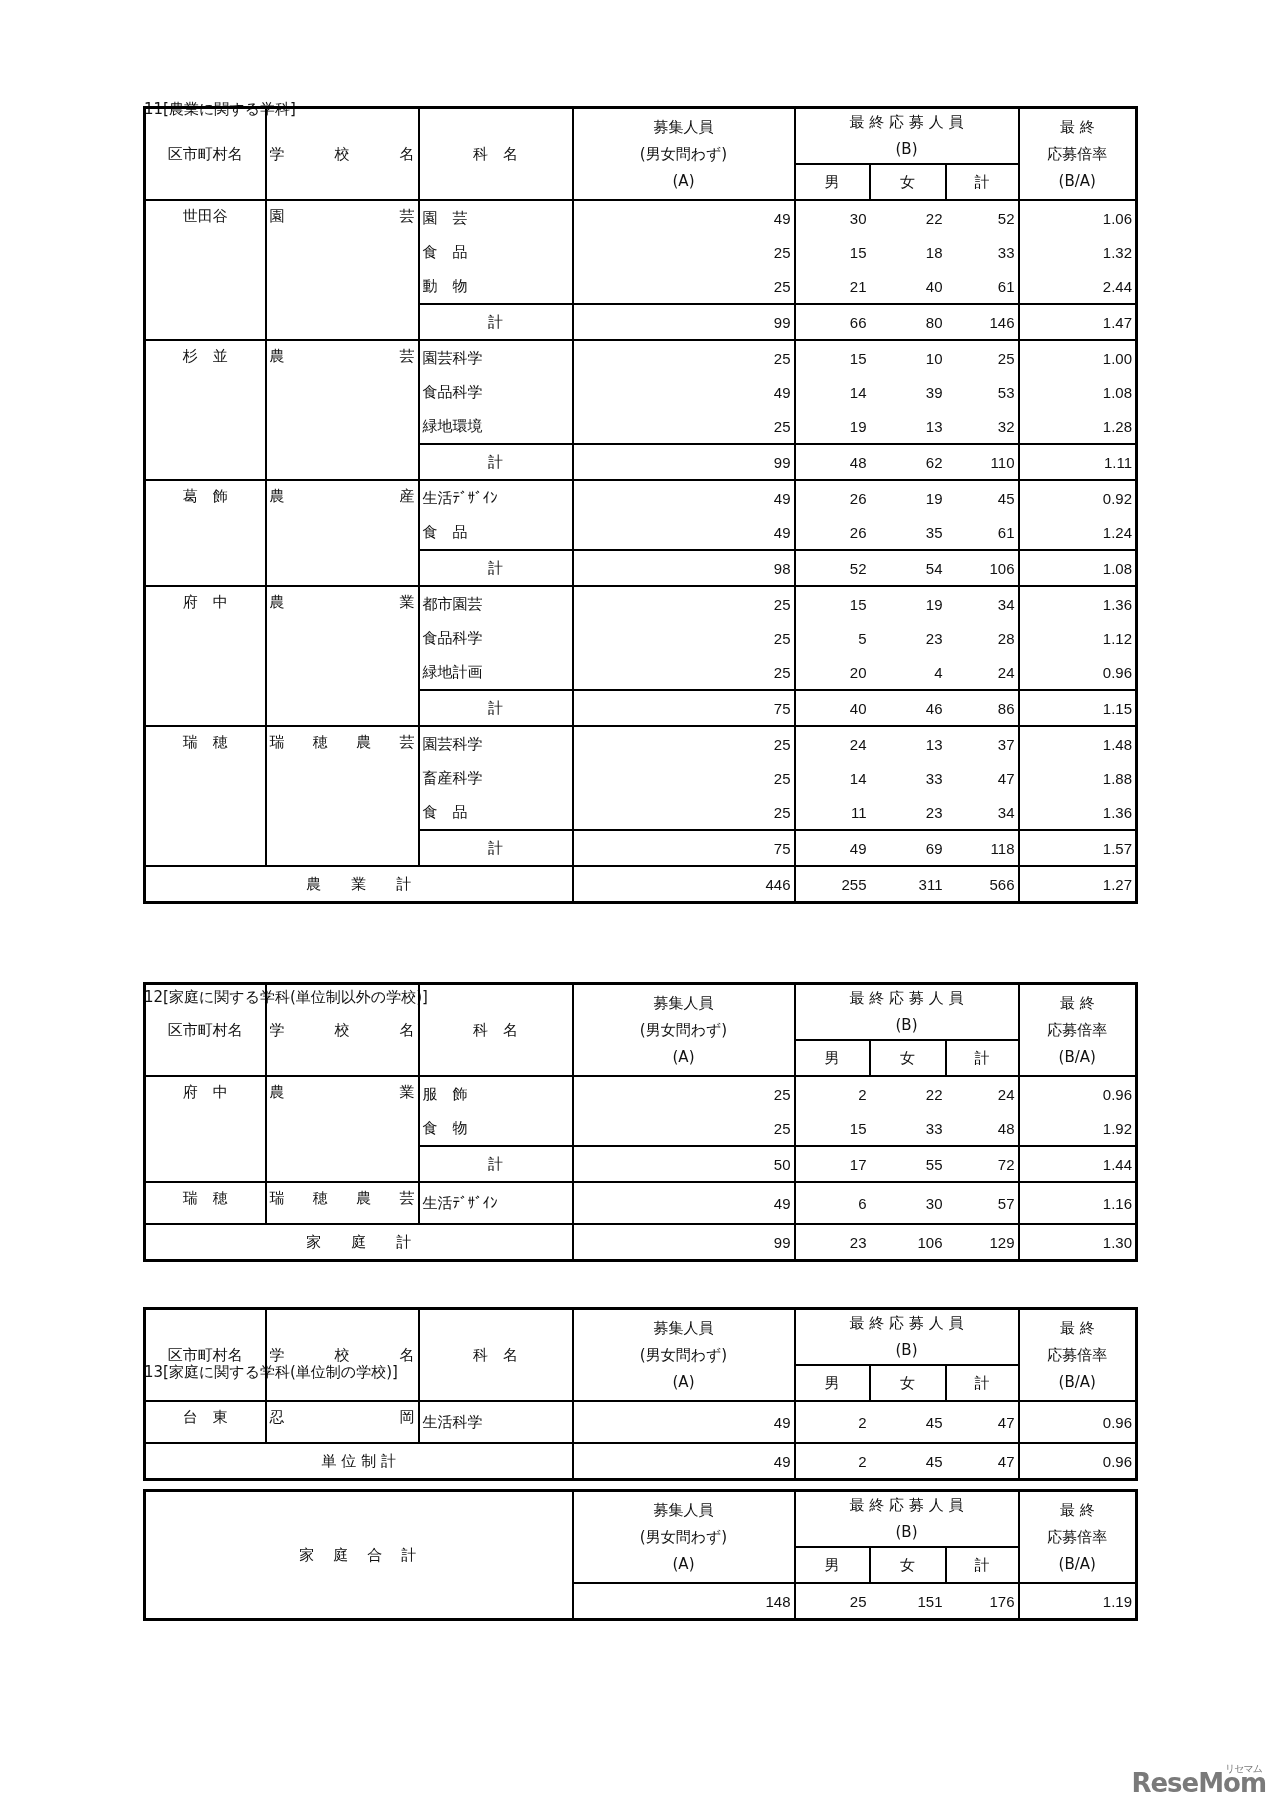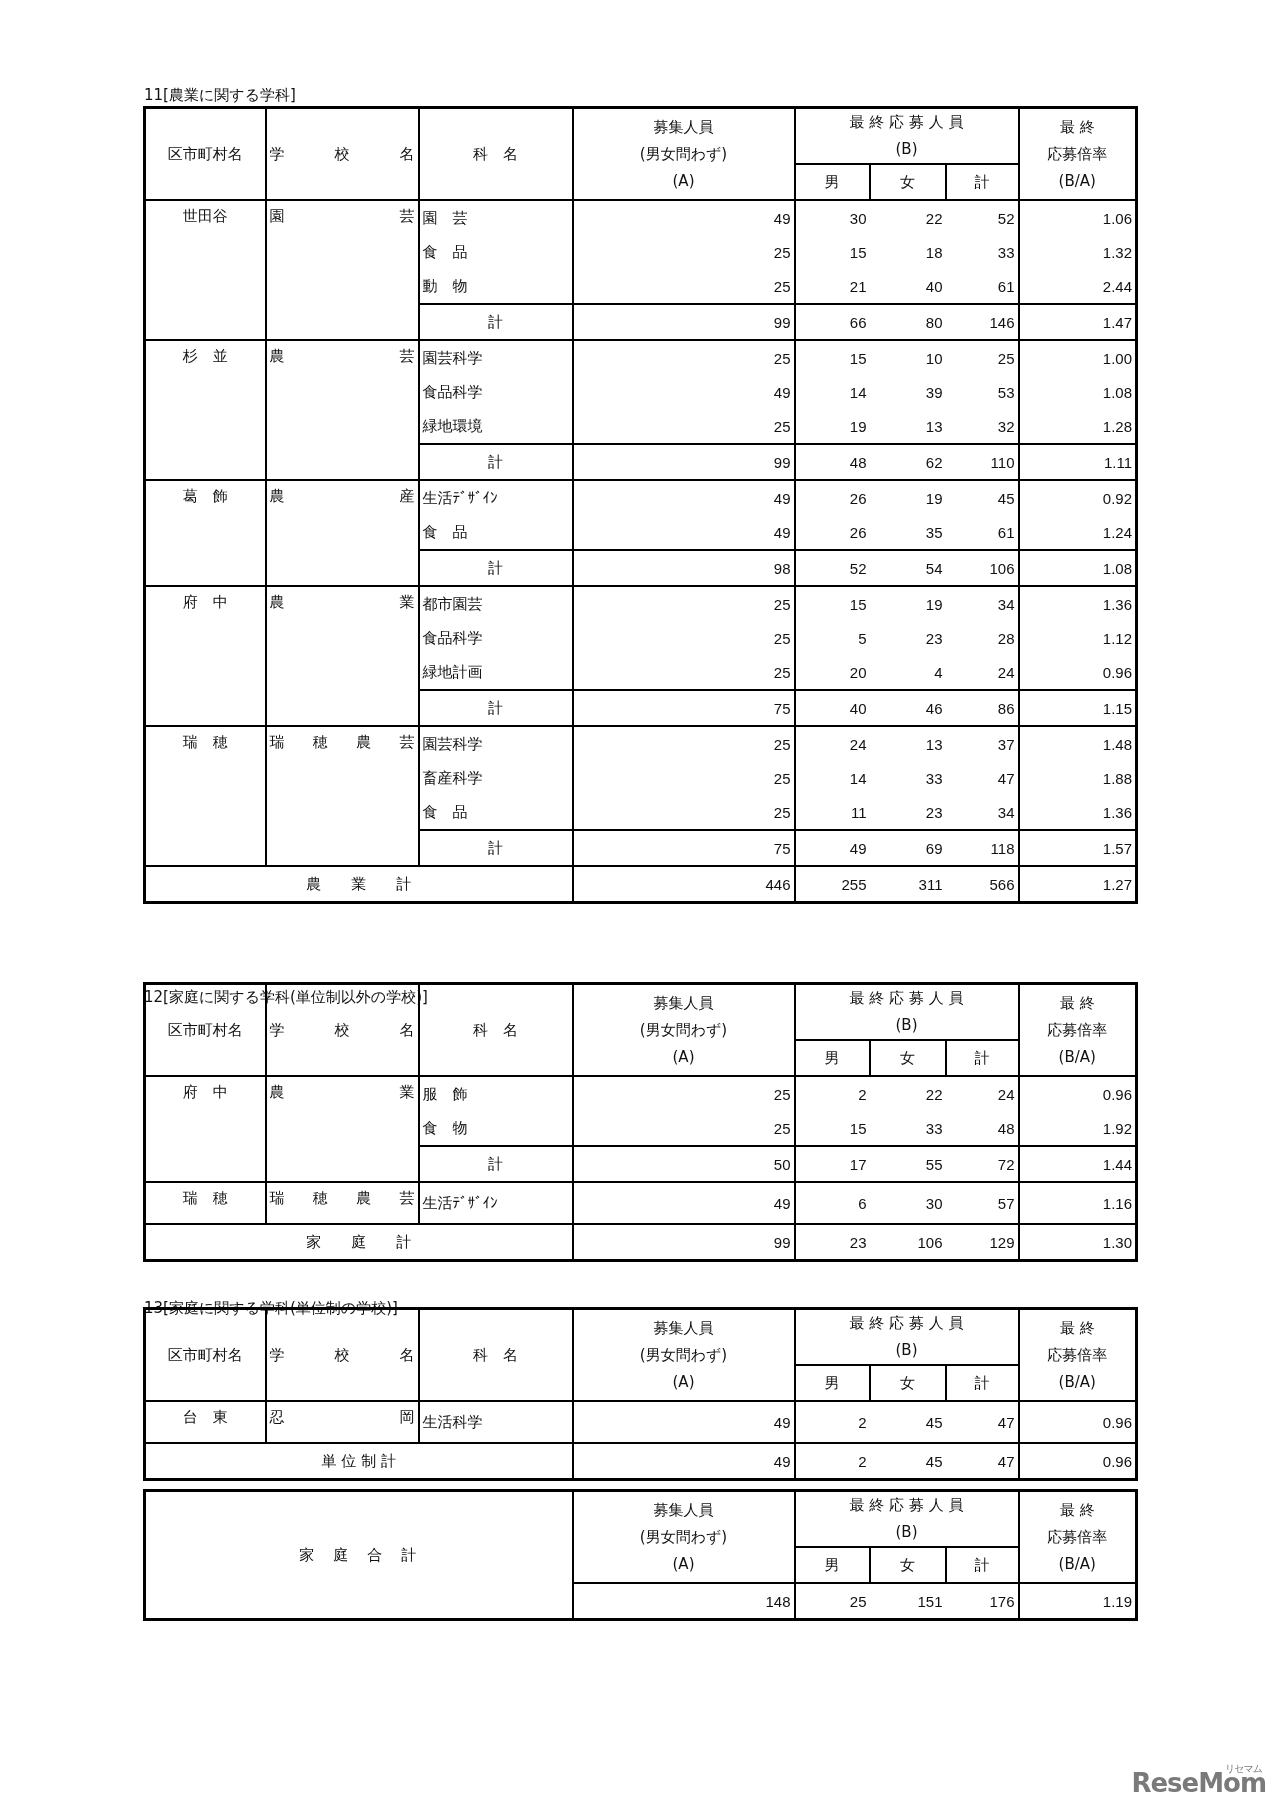--- a/index.html
+++ b/index.html
@@ -16,21 +16,21 @@
   .spread{display:flex;justify-content:space-between;}
   td.nol{border-left:none !important;} td.nor{border-right:none !important;}
   td.not{border-top:none !important;} td.nob{border-bottom:none !important;}
   .watermark{position:absolute;right:14px;bottom:14px;font-family:"DejaVu Sans",sans-serif;font-weight:bold;
              font-size:26px;color:#7a7a7a;letter-spacing:-1px;}
   .watermark small{position:absolute;top:-6px;right:4px;font-size:10px;font-weight:normal;}
 </style>
 </head>
 <body>
 
-<div class="title" style="top:86px">11[農業に関する学科]</div>
+<div class="title" style="top:100px">11[農業に関する学科]</div>
 <table class="t" style="top:106px">
   <colgroup>
       <col style="width:121px">
       <col style="width:153px">
       <col style="width:154px">
       <col style="width:222px">
       <col style="width:75px">
       <col style="width:76px">
       <col style="width:73px">
       <col style="width:118px">
@@ -363,21 +363,21 @@
       <td colspan="3" class="ctr">家　　庭　　計</td>
       <td class="num">99</td>
       <td class="num nor">23</td>
       <td class="num nol nor">106</td>
       <td class="num nol">129</td>
       <td class="num">1.30</td>
       </tr>
     </tbody>
 </table>
 
-<div class="title" style="top:1299px">13[家庭に関する学科(単位制の学校)]</div>
+<div class="title" style="top:1363px">13[家庭に関する学科(単位制の学校)]</div>
 <table class="t" style="top:1307px">
   <colgroup>
       <col style="width:121px">
       <col style="width:153px">
       <col style="width:154px">
       <col style="width:222px">
       <col style="width:75px">
       <col style="width:76px">
       <col style="width:73px">
       <col style="width:118px">

